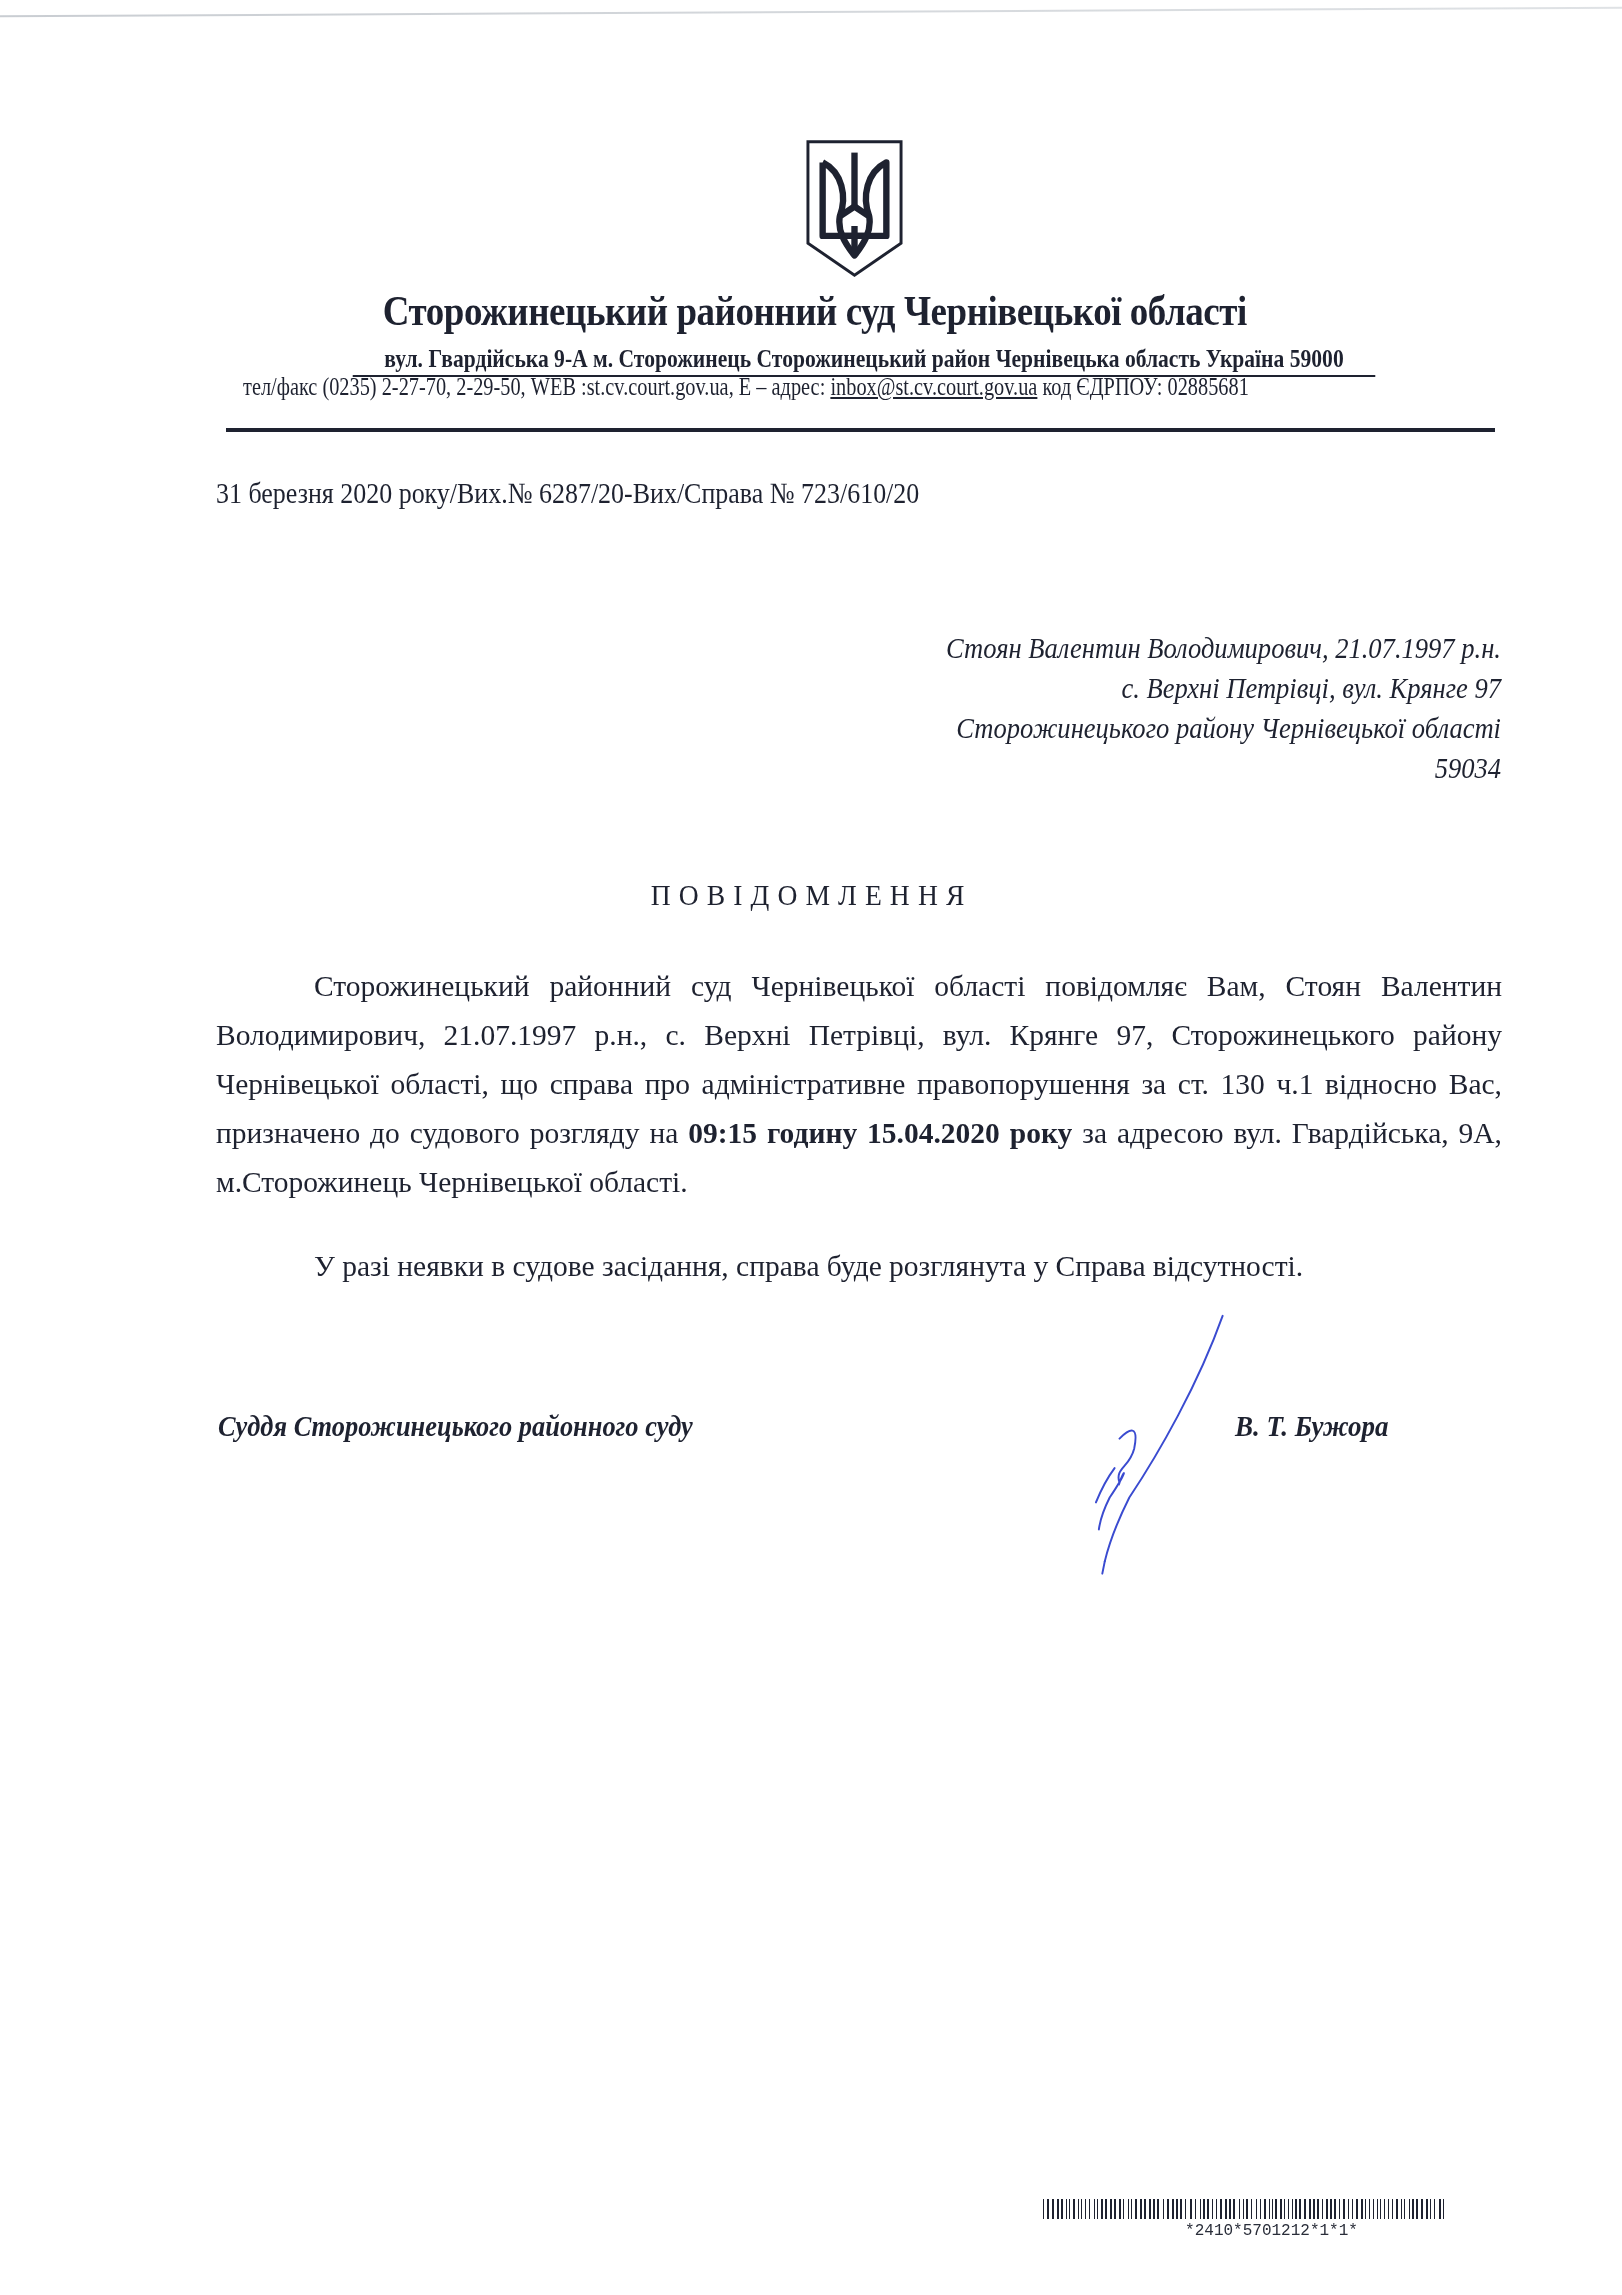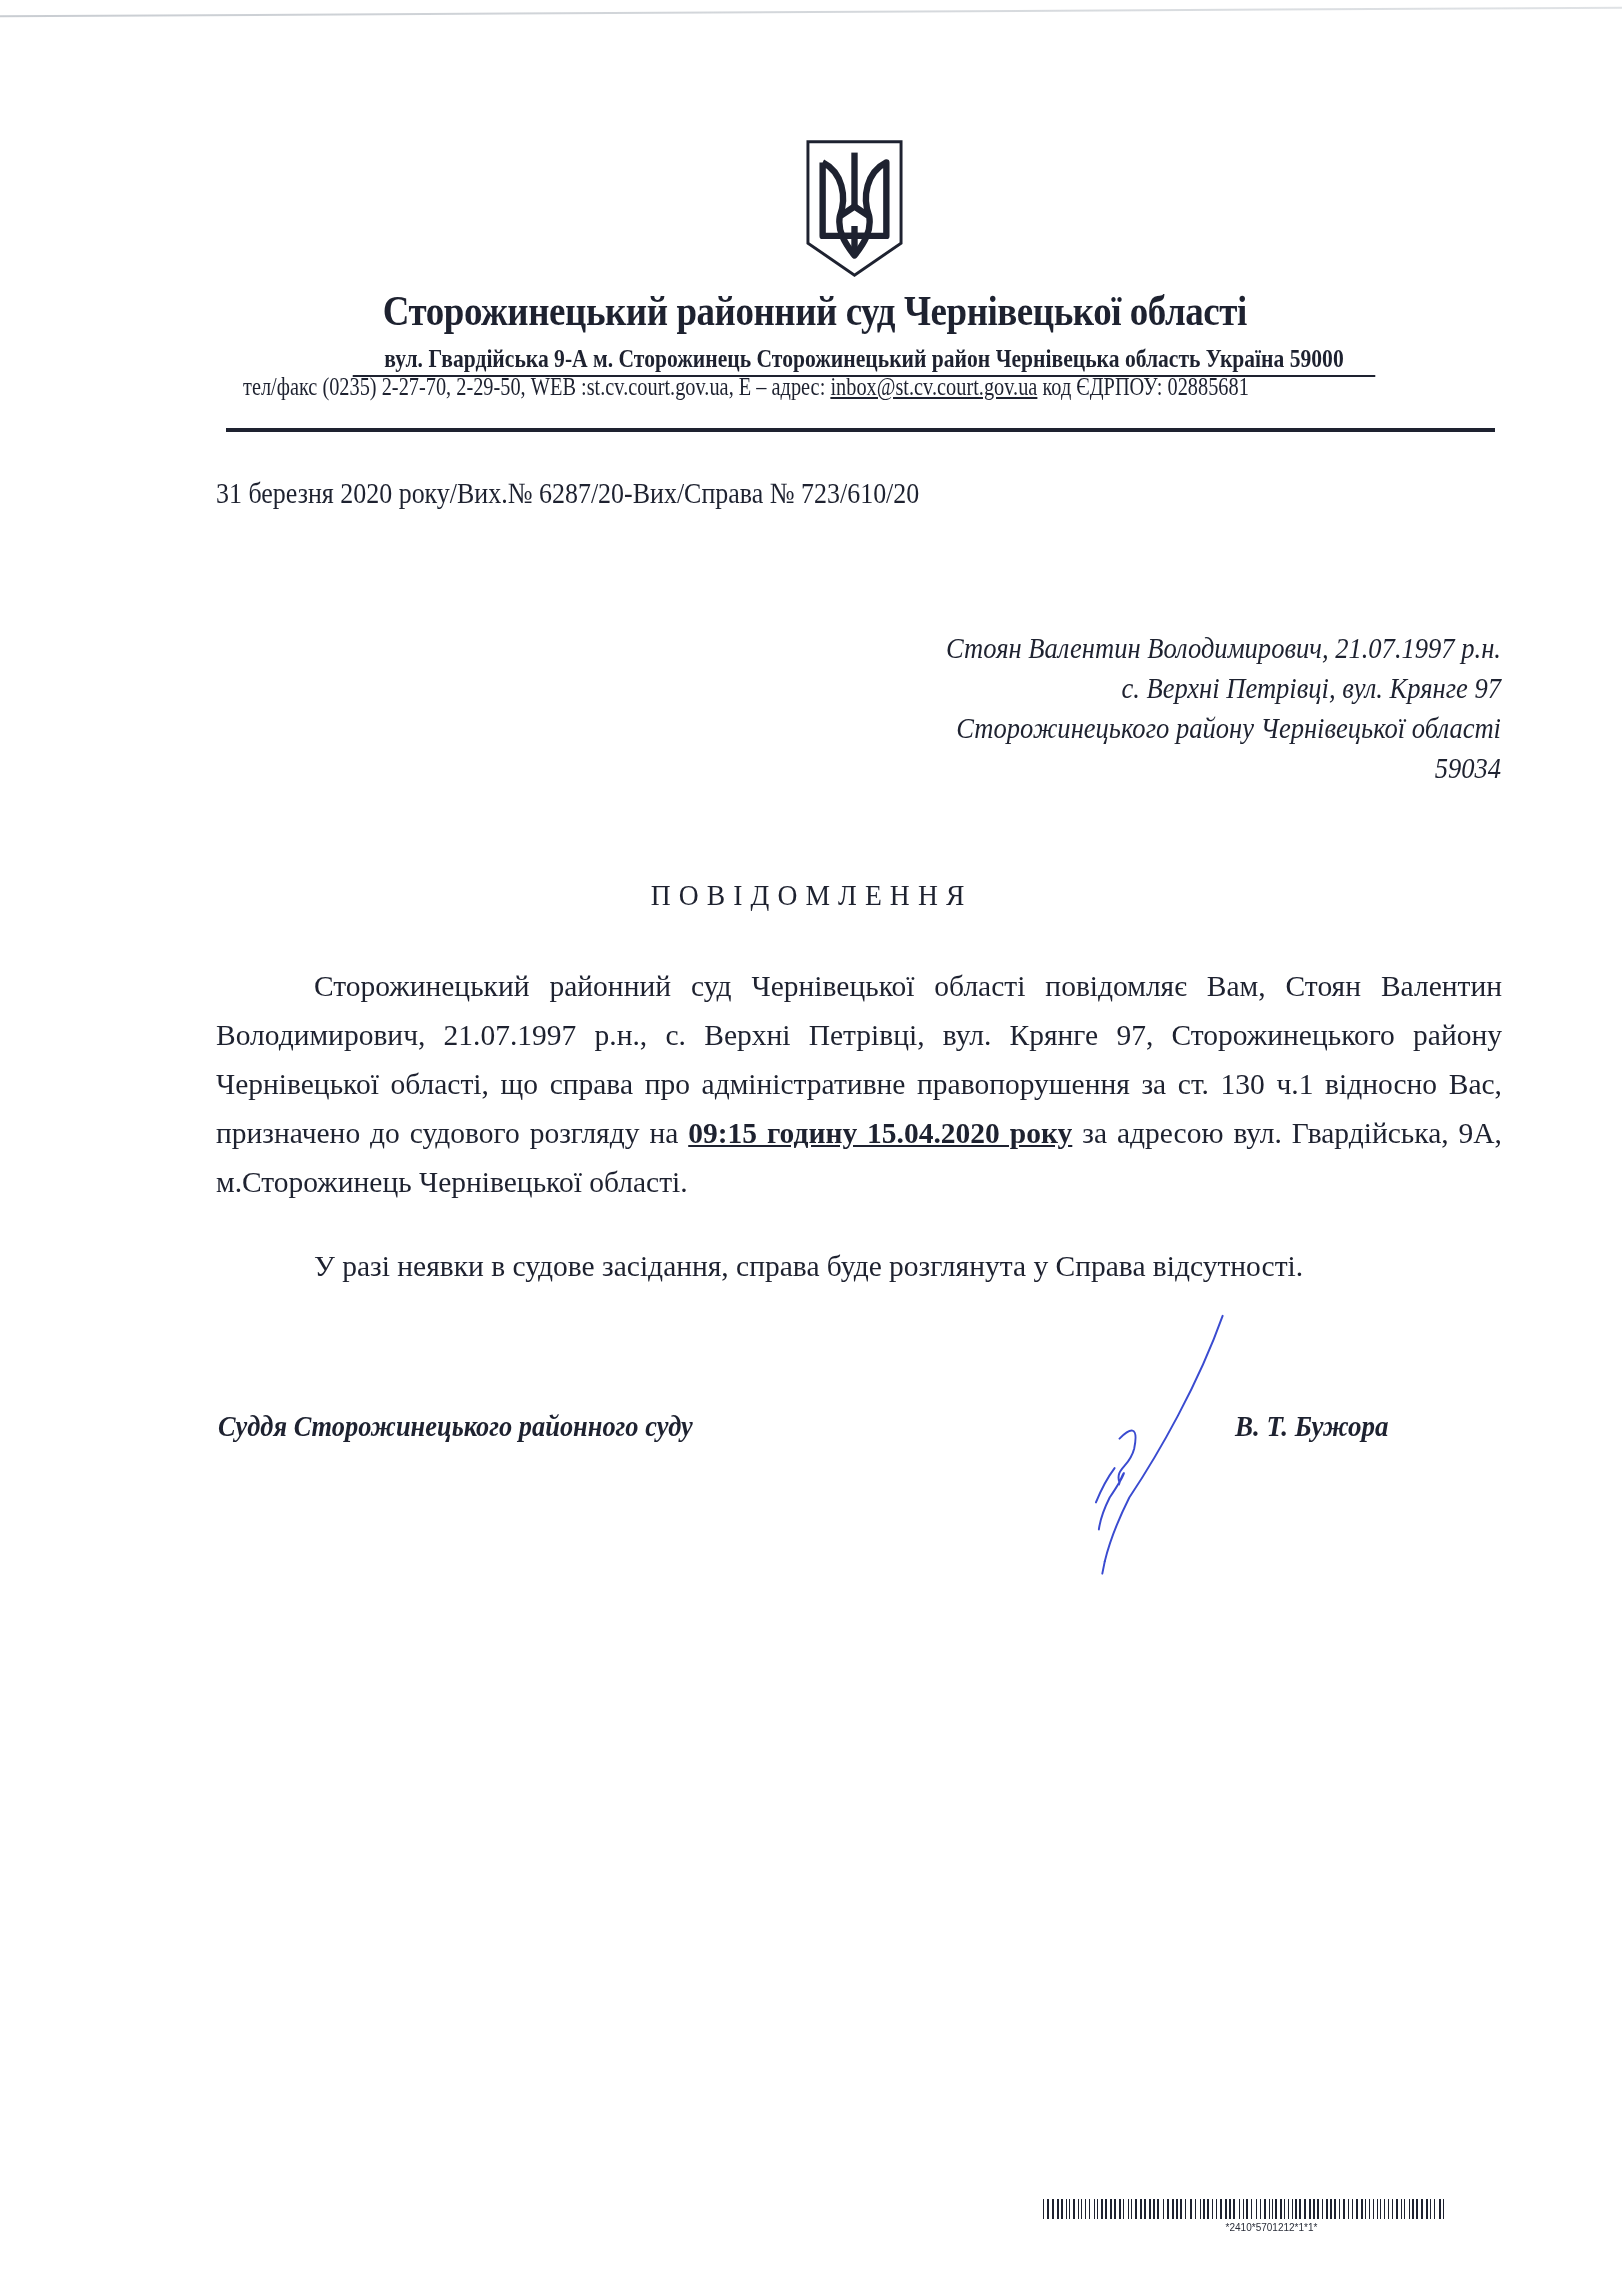--- a/index.html
+++ b/index.html
@@ -22,29 +22,29 @@
   .recipient { position: absolute; right: 122px; top: 628px; width: 785px; text-align: right;
                font-style: italic; font-size: 29.5px; line-height: 40px; }
   .recipient div { transform: scaleX(0.9); transform-origin: 100% 0; white-space: nowrap; }
   .title { position: absolute; left: 0; width: 1623px; top: 878px; text-align: center;
            font-size: 30px; letter-spacing: 8.8px; transform: scaleX(0.92); transform-origin: 812px 0; }
   .body-text { position: absolute; left: 216px; width: 1286px; font-size: 29.5px; line-height: 49px;
                text-align: justify; }
   .body-text .indent { display: inline-block; width: 98px; }
   .p1 { top: 962px; }
   .p2 { top: 1242px; }
-  .body-text b { font-weight: bold; text-decoration: underline; }
+  .body-text b { font-weight: bold; }
   .sig-label { position: absolute; left: 218px; top: 1409px; font-size: 30px; font-style: italic; font-weight: bold;
                white-space: nowrap; transform: scaleX(0.88); transform-origin: 0 0; }
   .sig-name { position: absolute; left: 1235px; top: 1409px; font-size: 30px; font-style: italic; font-weight: bold;
               white-space: nowrap; transform: scaleX(0.9); transform-origin: 0 0; }
   .signature { position: absolute; left: 982px; top: 1306px; width: 275px; height: 275px; }
   .barcode { position: absolute; left: 1043px; top: 2199px; width: 481px; height: 19.6px; display: flex; gap: 0; }
   .barcode-text { position: absolute; left: 1031px; top: 2222px; width: 481px; text-align: center;
-                  font-family: Liberation Sans, sans-serif; font-size: 10px; color: #2a2e3a; }
+                  font-family: Liberation Mono, monospace; font-size: 16px; color: #2a2e3a; }
 </style>
 </head>
 <body>
 
 <div class="scan-edge"></div>
 
 <svg class="emblem" viewBox="0 0 230 300">
   <path d="M20 18 H210 V225 L115 290 L20 225 Z" fill="none" stroke="#1e2230" stroke-width="6"></path>
   <g fill="none" stroke="#1e2230" stroke-width="13" stroke-linejoin="round">
     <path d="M115 40 V150"></path>

